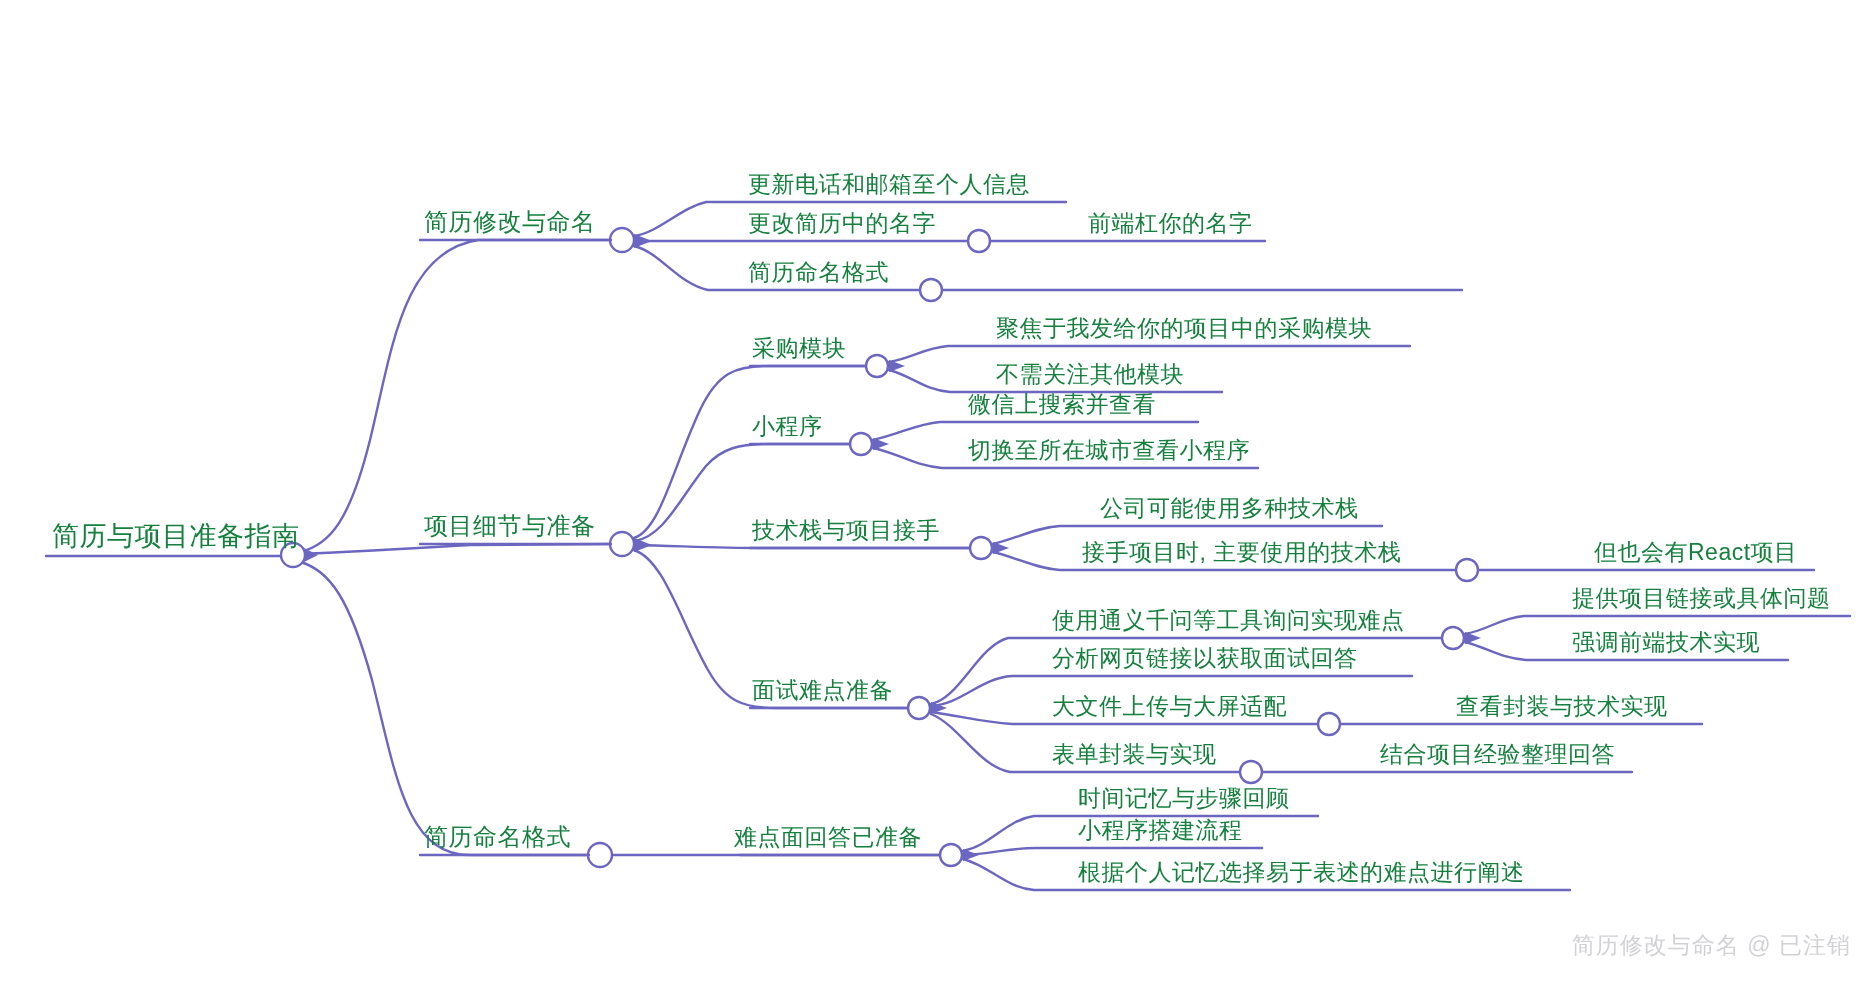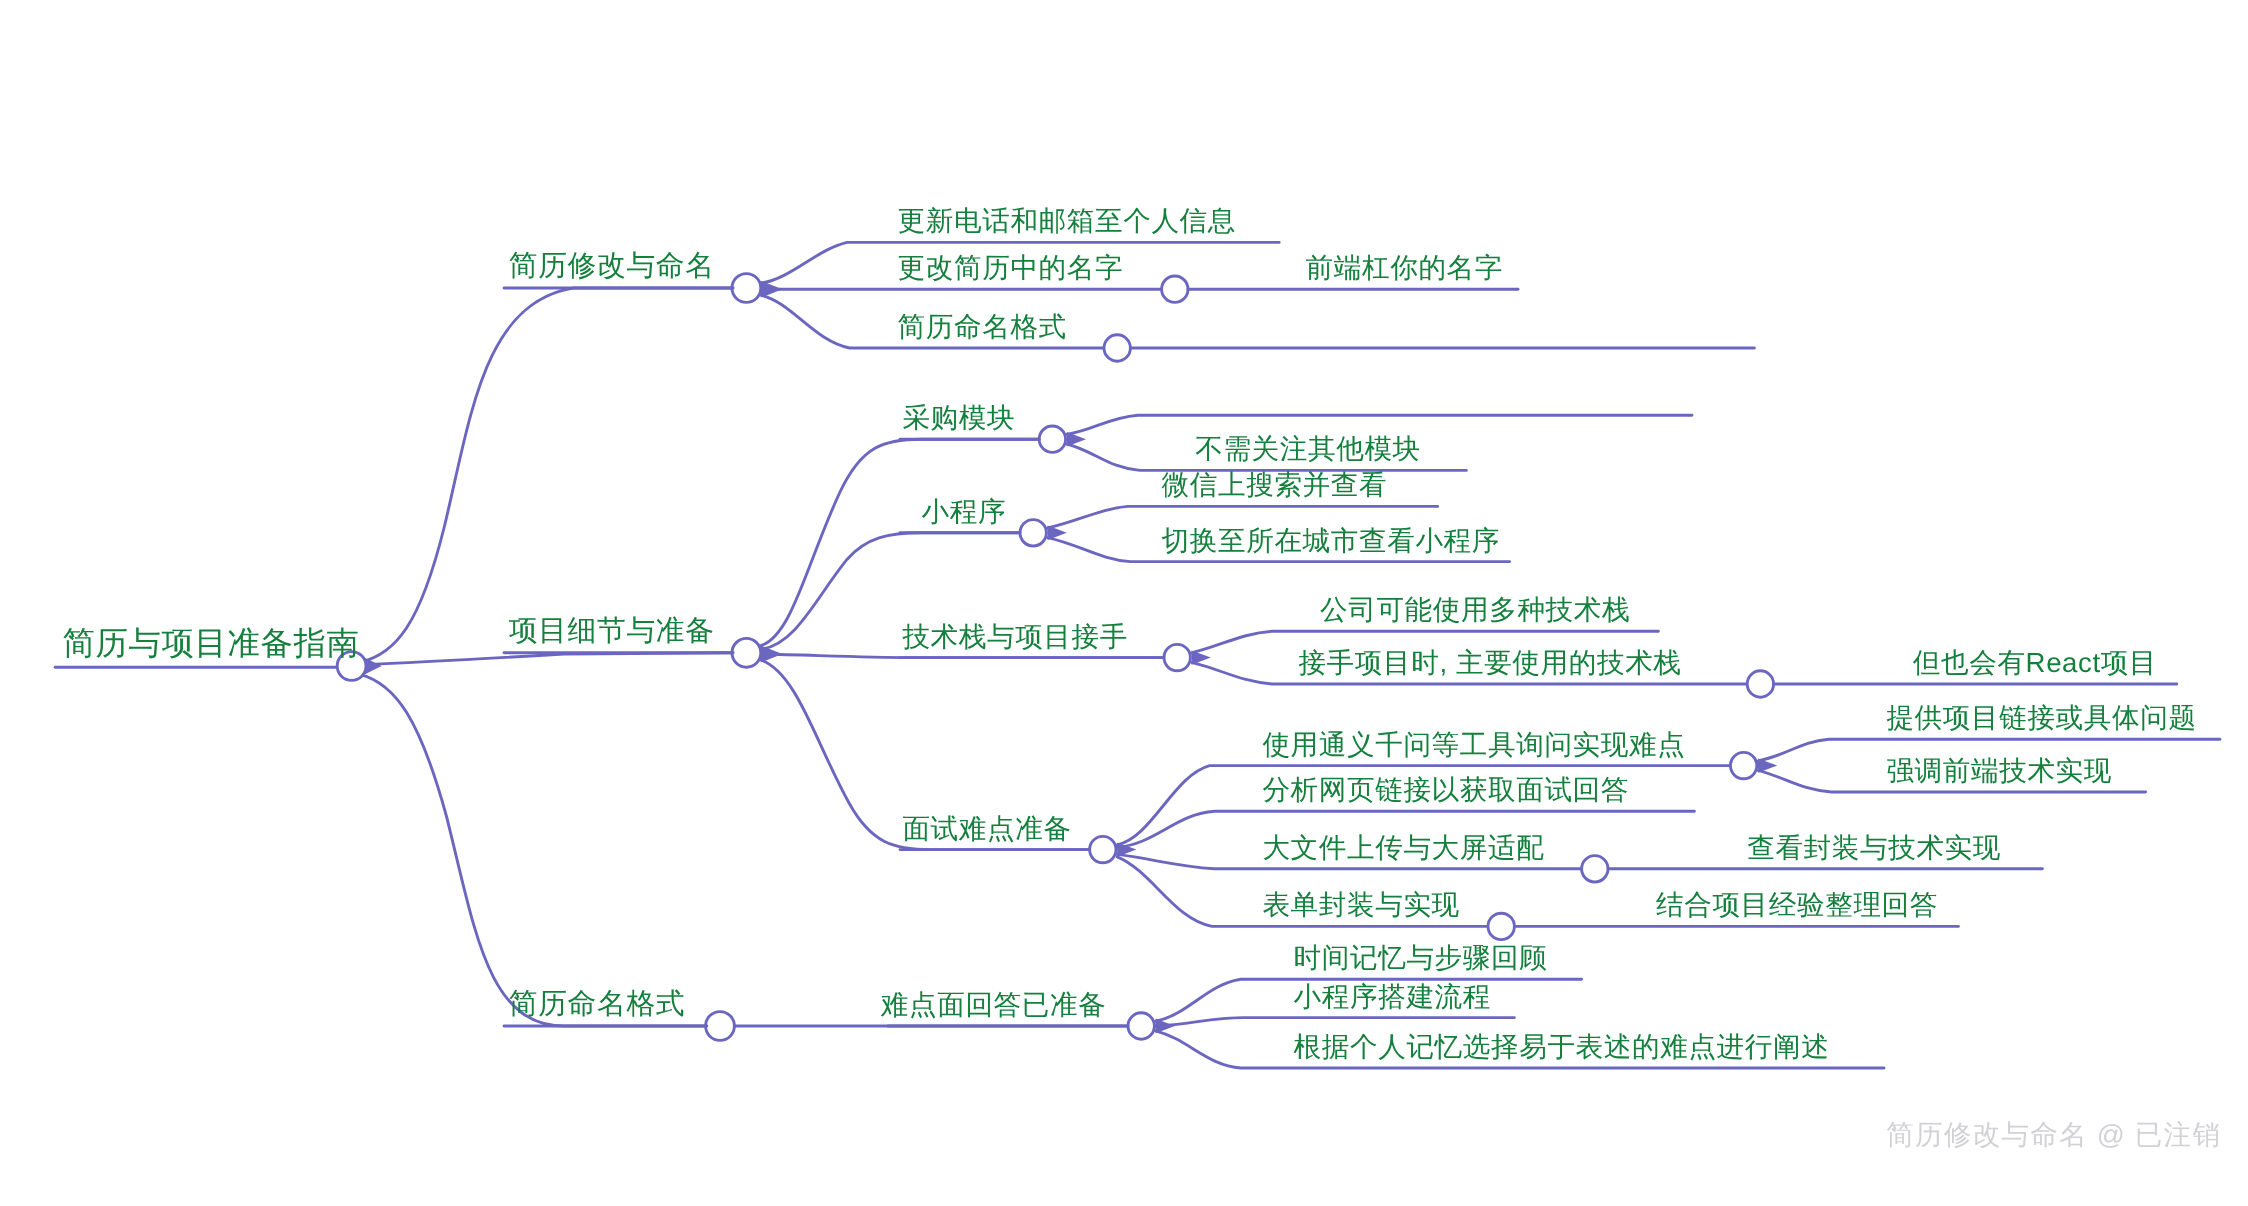--- a/index.html
+++ b/index.html
@@ -172,23 +172,24 @@
   <div class="node-label lvl2" style="left:424px; top:234px;">简历修改与命名</div>
   <div class="node-label lvl2" style="left:424px; top:538px;">项目细节与准备</div>
   <div class="node-label lvl2" style="left:424px; top:849px;">简历命名格式</div>
 
   <div class="node-label lvl3" style="left:748px; top:196px;">更新电话和邮箱至个人信息</div>
   <div class="node-label lvl3" style="left:748px; top:235px;">更改简历中的名字</div>
   <div class="node-label lvl4" style="left:1088px; top:235px;">前端杠你的名字</div>
   <div class="node-label lvl3" style="left:748px; top:284px;">简历命名格式</div>
 
   <div class="node-label lvl3" style="left:752px; top:360px;">采购模块</div>
+  <div class="node-label lvl4" style="left:996px; top:340px;">聚焦于我发给你的项目中的采购模块</div>
   <div class="node-label lvl4" style="left:996px; top:386px;">不需关注其他模块</div>
 
-  <div class="node-label lvl3" style="left:752px; top:438px;margin-left:16px;">小程序</div>
+  <div class="node-label lvl3" style="left:752px; top:438px;">小程序</div>
   <div class="node-label lvl4" style="left:968px; top:416px;">微信上搜索并查看</div>
   <div class="node-label lvl4" style="left:968px; top:462px;">切换至所在城市查看小程序</div>
 
   <div class="node-label lvl3" style="left:752px; top:542px;">技术栈与项目接手</div>
   <div class="node-label lvl4" style="left:1100px; top:520px;">公司可能使用多种技术栈</div>
   <div class="node-label lvl4" style="left:1082px; top:564px;">接手项目时, 主要使用的技术栈</div>
   <div class="node-label lvl4" style="left:1594px; top:564px;">但也会有React项目</div>
 
   <div class="node-label lvl3" style="left:752px; top:702px;">面试难点准备</div>
   <div class="node-label lvl4" style="left:1052px; top:632px;">使用通义千问等工具询问实现难点</div>

